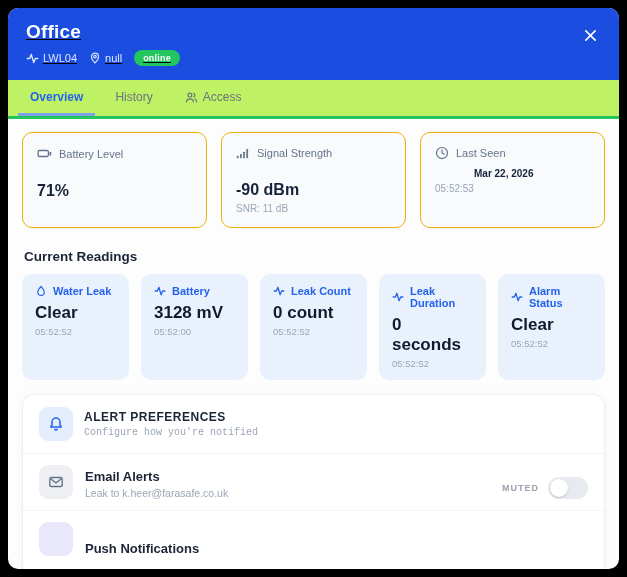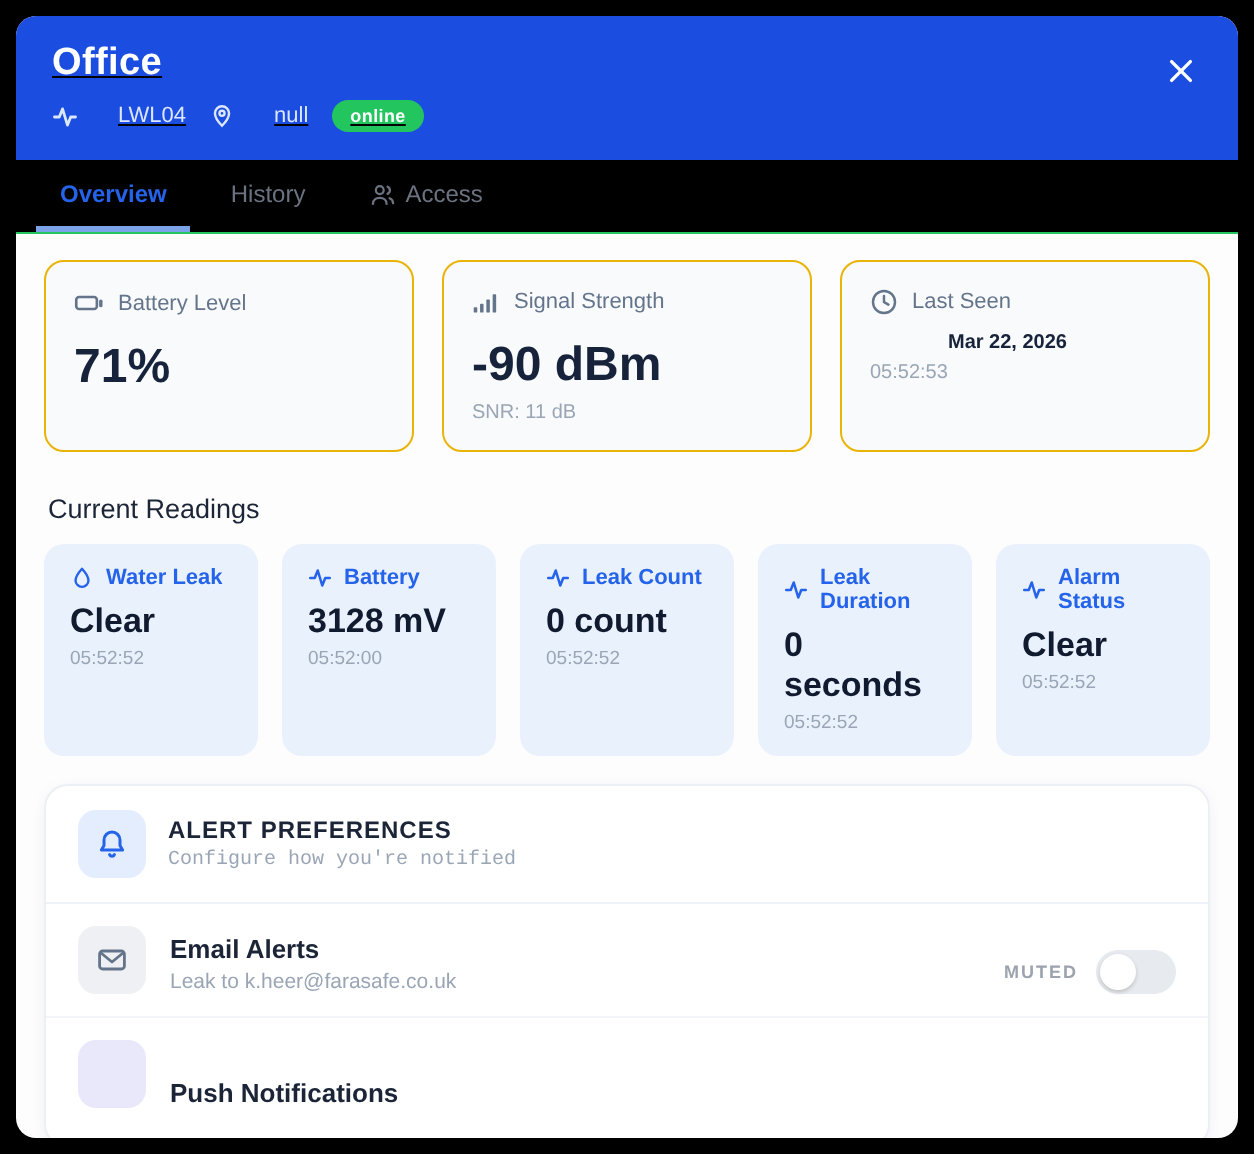--- a/index.html
+++ b/index.html
@@ -19,54 +19,54 @@
   
   .hdr {
     background: #1b4de0;
     padding: 13px 18px 14px 18px;
     position: relative;
     flex: 0 0 auto;
     text-decoration: underline;
   }
   .hdr-title { color: #fff; font-size: 19px; font-weight: bold; letter-spacing: .2px; }
   .hdr-meta { display: flex; align-items: center; gap: 12px; margin-top: 7px; }
-  .hdr-meta-item { display: flex; align-items: flex-start; gap: 20px; color: #dbe6ff; font-size: 11px; }
+  .hdr-meta-item { display: flex; align-items: flex-start; gap: 4px; color: #dbe6ff; font-size: 11px; }
   .badge-online {
     background: #22c55e; color: #fff; font-size: 9px; font-weight: bold;
     padding: 3px 9px; border-radius: 999px; letter-spacing: .2px;
   }
   .close-btn {
     position: absolute; top: 16px; right: 18px;
     width: 22px; height: 22px; display: flex; align-items: center; justify-content: center;
     color: #fff; cursor: pointer; background: transparent; border: none;
   }
   
   .tabs {
     display: flex; align-items: stretch; gap: 8px;
-    background: #000000; border-bottom: 1px solid #22c55e;
+    background: #bef264; border-bottom: 3px solid #22c55e;
     padding: 0 10px; flex: 0 0 auto;
   }
   .tab {
     display: flex; align-items: center; gap: 5px;
     padding: 10px 12px 9px 12px; font-size: 12px; color: #6b7280;
     border-bottom: 3px solid transparent; cursor: pointer;
   }
   .tab.active { color: #2563eb; font-weight: bold; border-bottom-color: #7ca2e8; }
   
   .content { padding: 13px 14px 0 14px; flex: 1 1 auto; }
   .stats-row { display: flex; gap: 14px; }
   .stat-card {
     flex: 1; background: #f8fafc; border: 1px solid #eab308;
     border-radius: 10px; padding: 13px 14px; min-height: 74px;
   }
   .stat-head { display: flex; align-items: center; gap: 7px; color: #64748b; font-size: 11px; }
-  .stat-value { margin-top: 11px; font-size: 24px; font-weight: bold; color: #17233a; }
+  .stat-value { margin-top: 21px; font-size: 16px; font-weight: bold; color: #17233a; }
   .stat-value.small { font-size: 10px; margin-top: 8px; padding-left: 39px; }
   .stat-sub { margin-top: 4px; font-size: 10px; color: #9aa6b5; }
-  .section-title { margin: 21px 0 10px 2px; font-size: 13.5px; font-weight: normal; color: #1b2537; }
+  .section-title { margin: 21px 0 10px 2px; font-size: 13.5px; font-weight: bold; color: #1b2537; }
   .readings-grid { display: grid; grid-template-columns: repeat(5, 1fr); gap: 12px; }
   .reading-card {
     background: #e9f1fd; border-radius: 10px; padding: 11px 13px; min-height: 70px;
   }
   .reading-head { display: flex; align-items: center; gap: 6px; color: #2563eb; font-size: 11px; font-weight: bold; }
   .reading-value { margin-top: 6px; font-size: 17px; font-weight: bold; color: #101b30; }
   .reading-time { margin-top: 3px; font-size: 9.5px; color: #9aa6b5; }
   
   .prefs-card {
     margin-top: 14px; background: #fff; border: 1px solid #eceff4;

